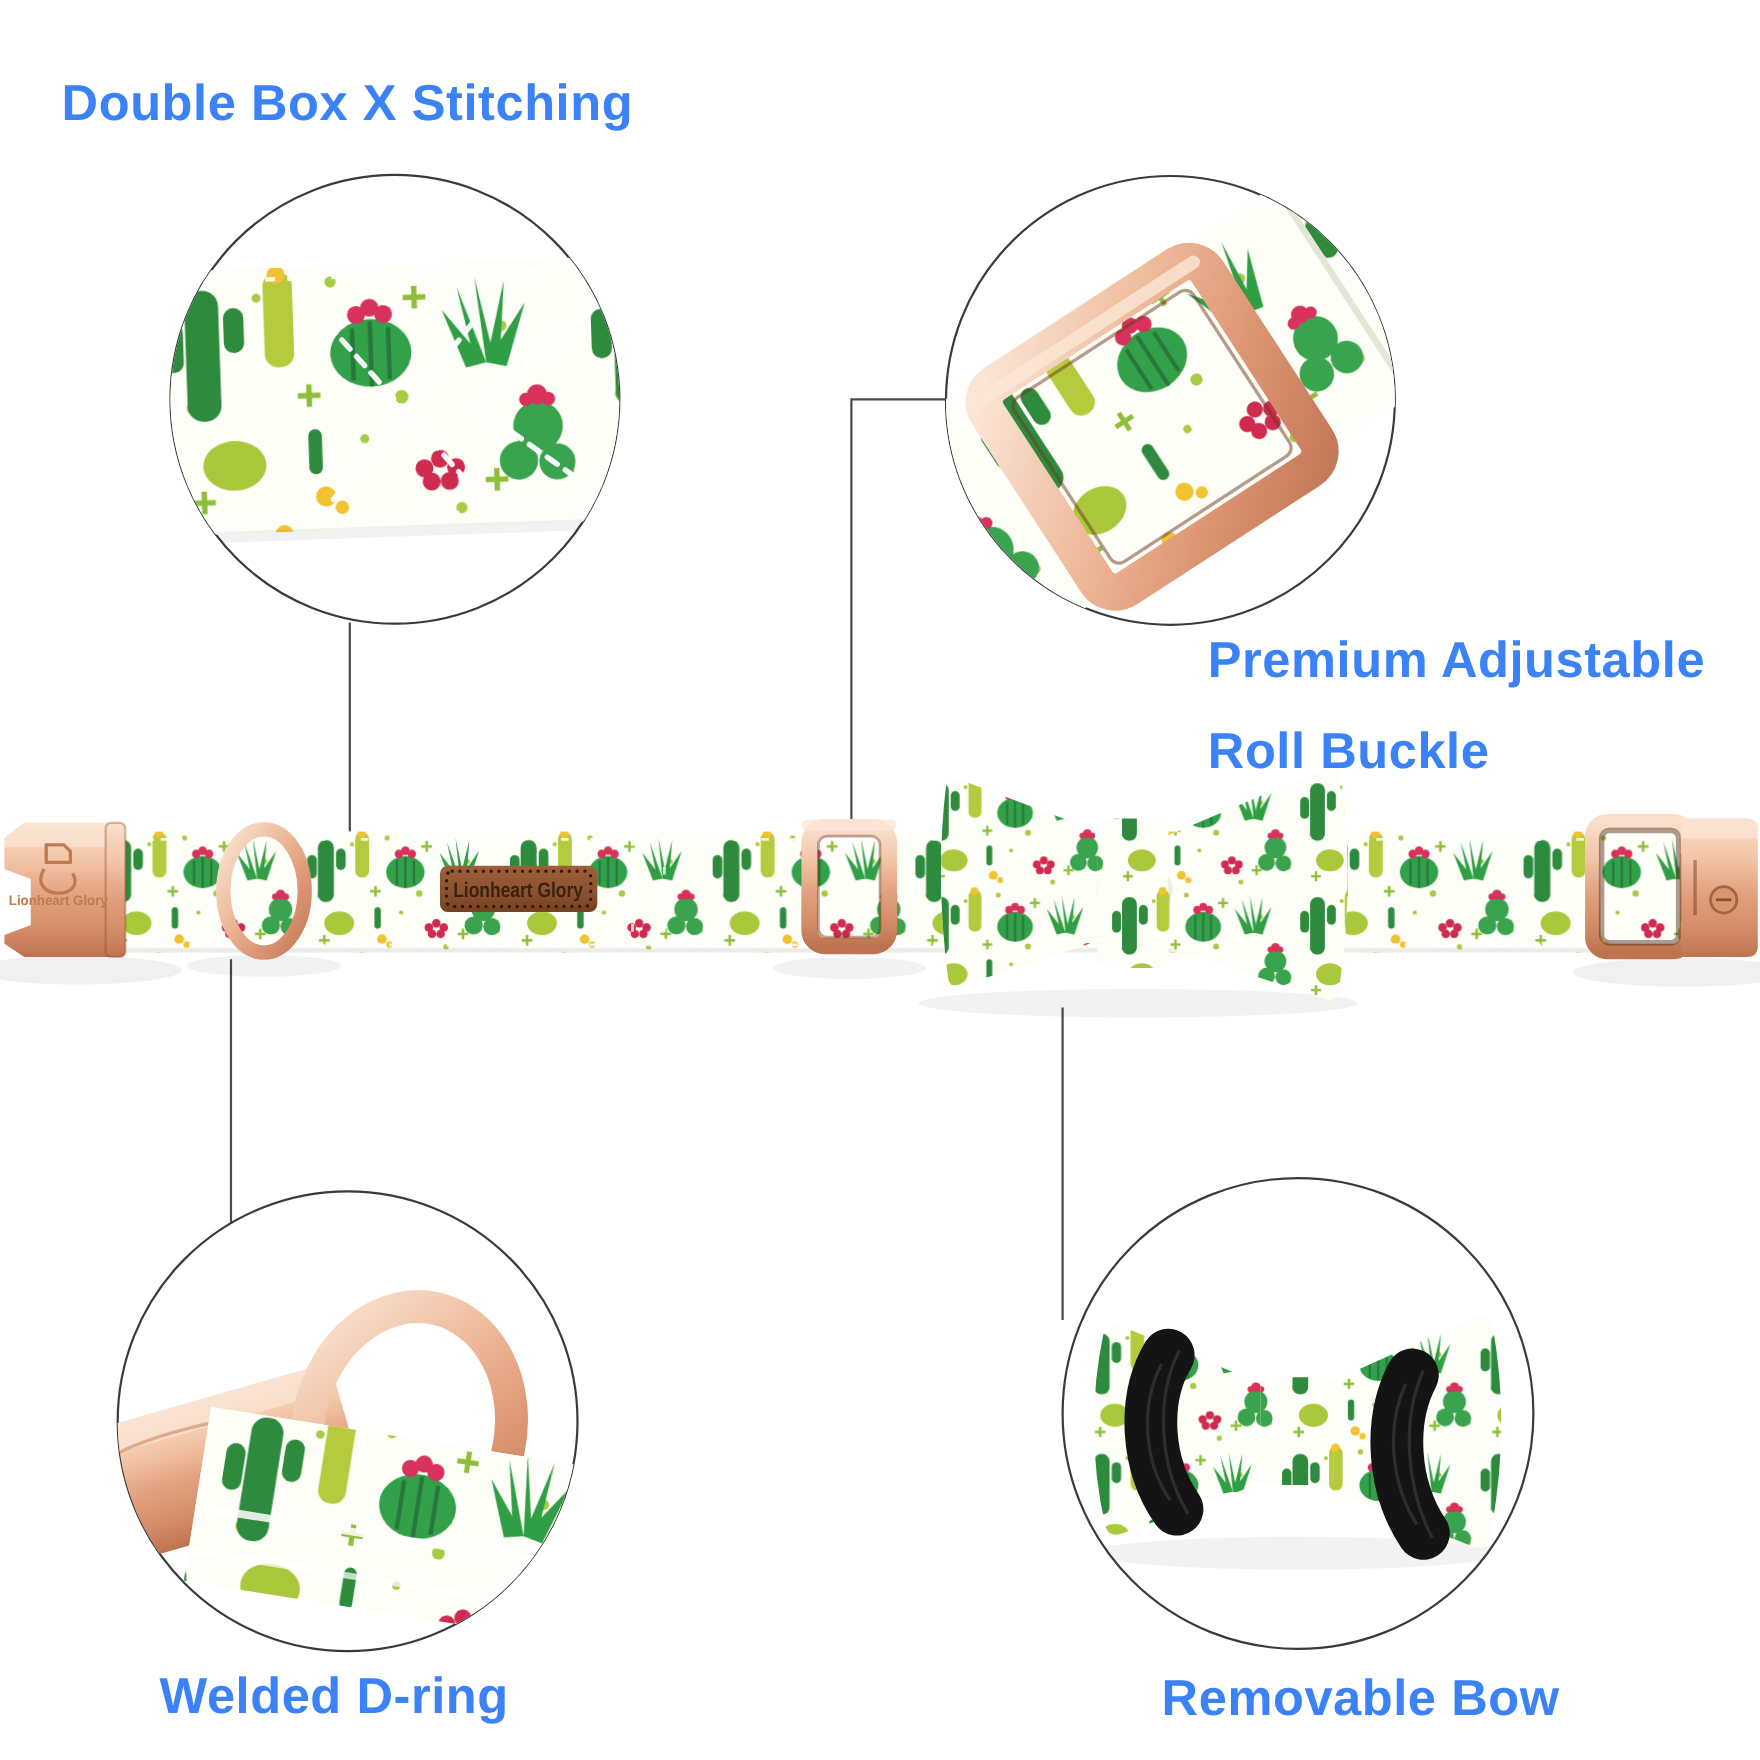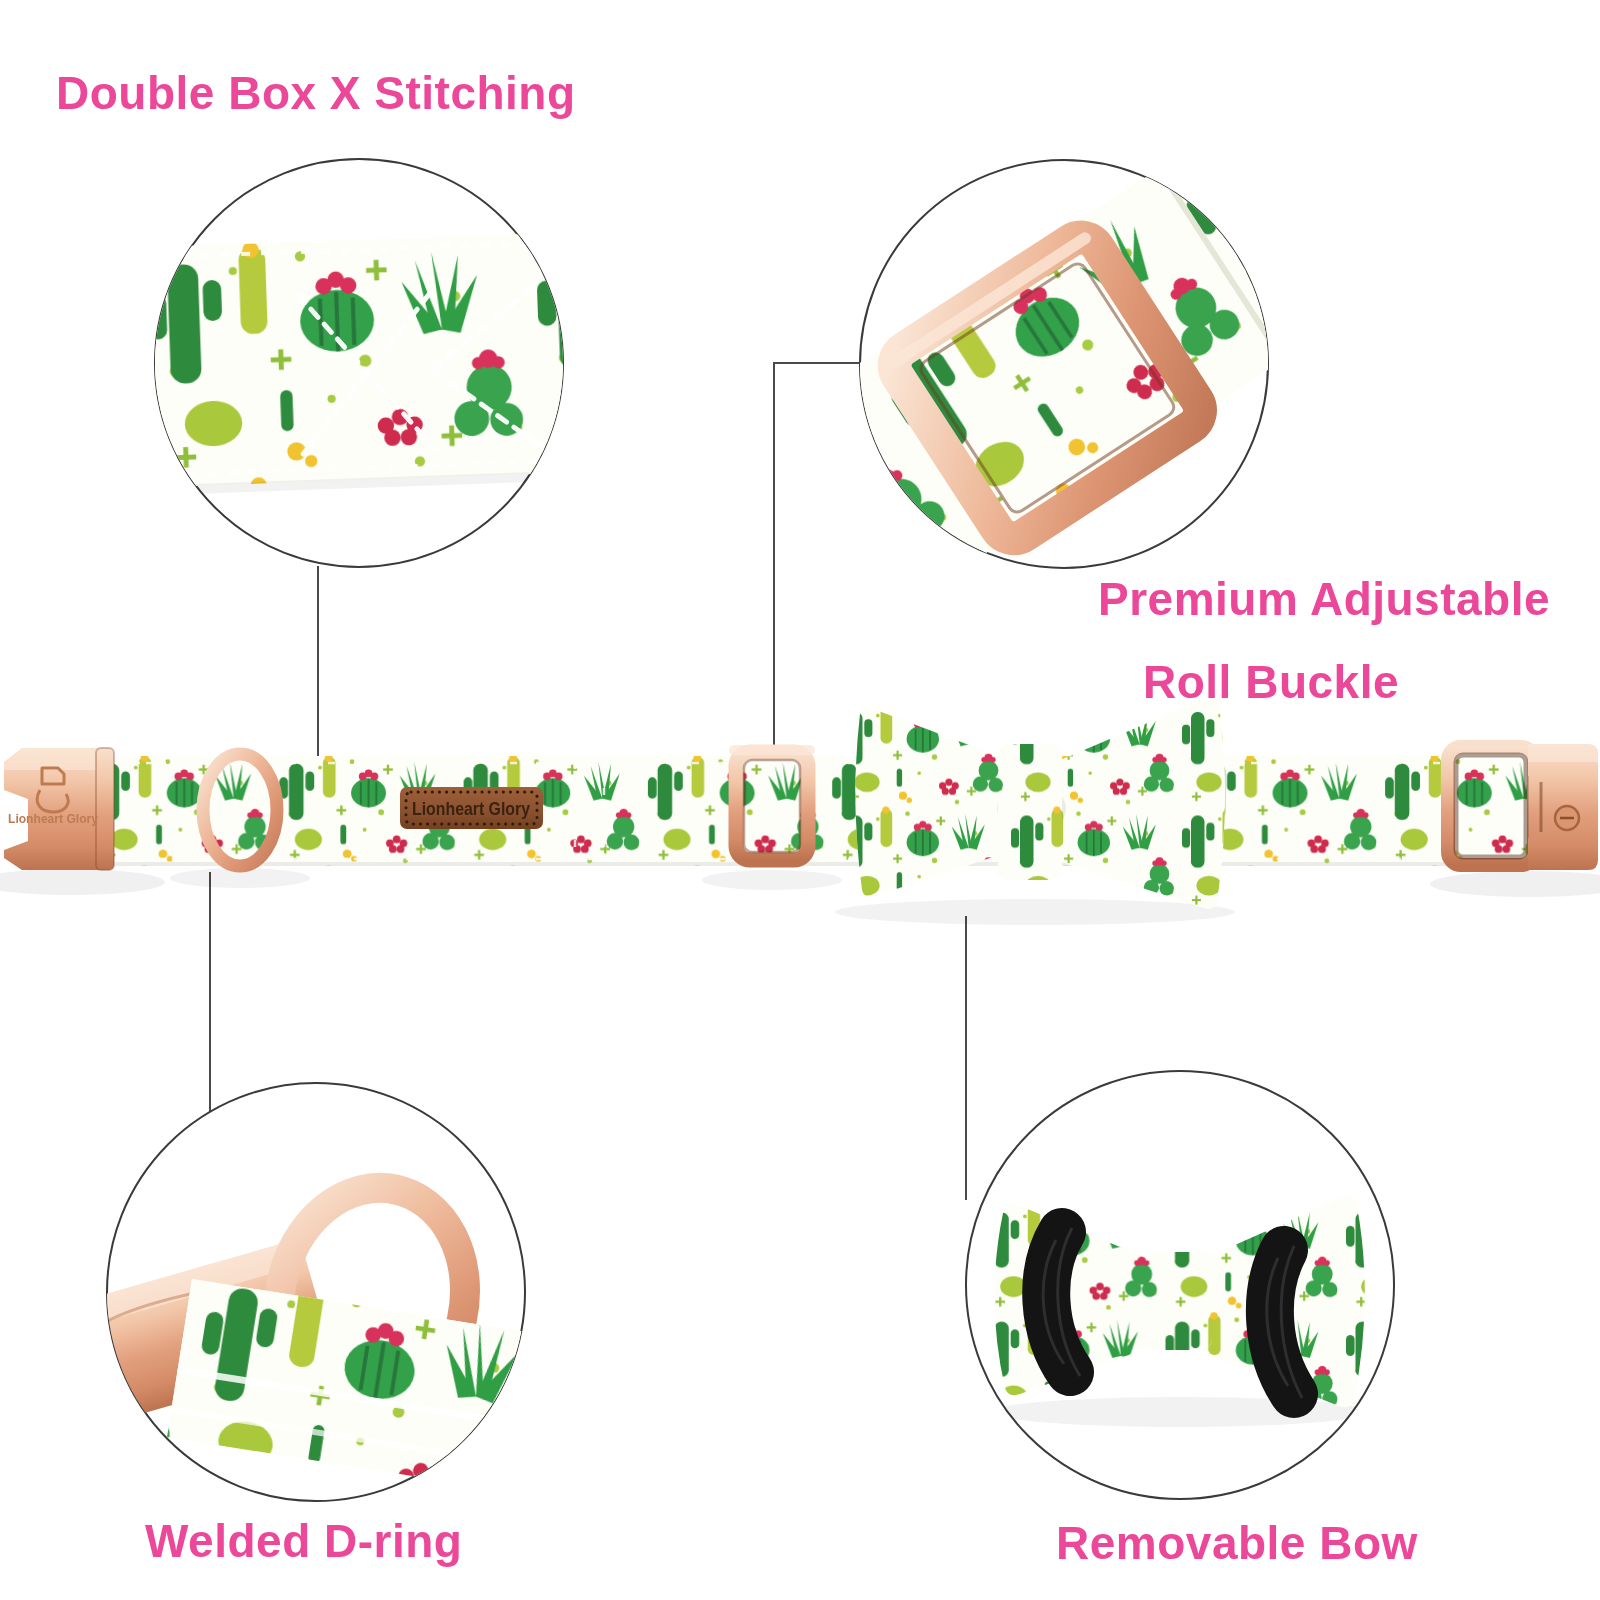--- a/index.html
+++ b/index.html
@@ -1,18 +1,18 @@
 <!DOCTYPE html>
 <html><head>
 <meta charset="utf-8">
 <style>
   html,body{margin:0;padding:0;background:#ffffff;}
   .canvas{position:relative;width:1600px;height:1600px;background:#ffffff;overflow:hidden;
           font-family:"Liberation Sans","DejaVu Sans",sans-serif;}
-  .callout-label{position:absolute;color:#ec4899;font-weight:700;font-size:46px;
+  .callout-label{position:absolute;color:#3b82f6;font-weight:700;font-size:46px;
                  letter-spacing:.5px;white-space:nowrap;}
   svg{position:absolute;left:0;top:0;}
 </style>
 </head>
 <body>
 
 <div class="canvas">
 
 <svg width="1600" height="1600" viewBox="0 0 1600 1600">
   <defs>
@@ -274,19 +274,19 @@
       <path d="M1541,782 L1541,832" stroke="rgba(110,55,30,.5)" stroke-width="3"></path>
       <circle cx="1567" cy="818" r="12" fill="#d99671" stroke="#a8643f" stroke-width="2.5"></circle>
       <path d="M1560,818 H1574" stroke="#8a4f2e" stroke-width="2.5"></path>
     </g>
   </g>
 </svg>
 
 <div class="callout-label" style="left:56px;top:66px;">Double Box X Stitching</div>
 
 <div class="callout-label" style="left:1098px;top:572px;text-align:right;">Premium Adjustable</div>
-<div class="callout-label" style="left:1098px;top:655px;margin-left:45px;">Roll Buckle</div>
+<div class="callout-label" style="left:1098px;top:655px;">Roll Buckle</div>
 
 <div class="callout-label" style="left:1056px;top:1516px;">Removable Bow</div>
 
 <div class="callout-label" style="left:145px;top:1514px;">Welded D-ring</div>
 
 </div>
 
 </body></html>

